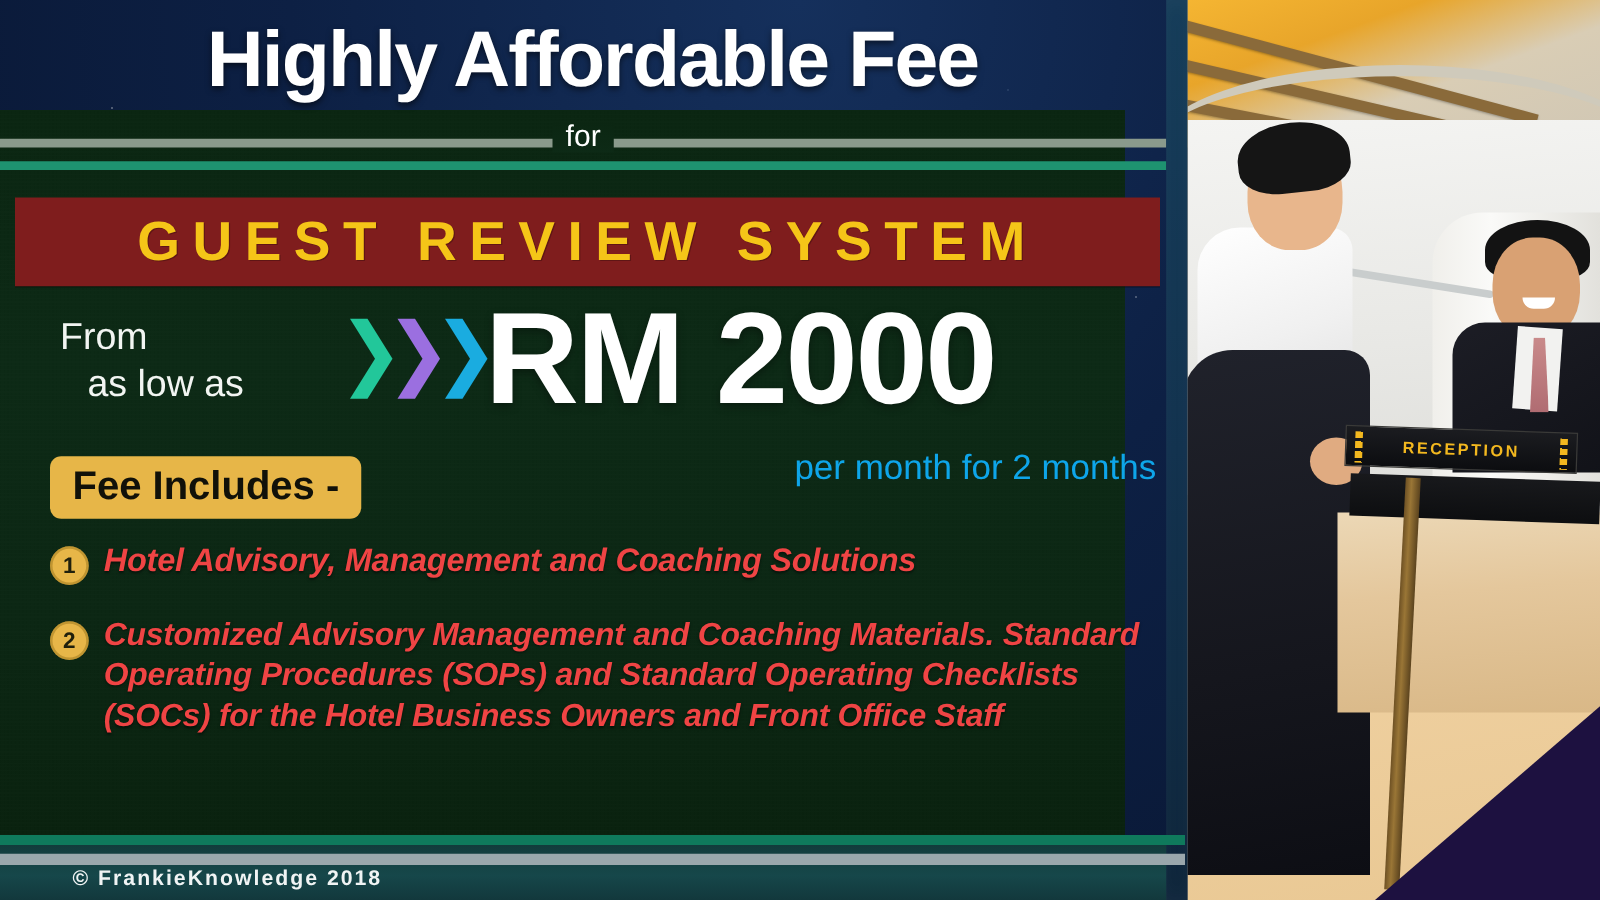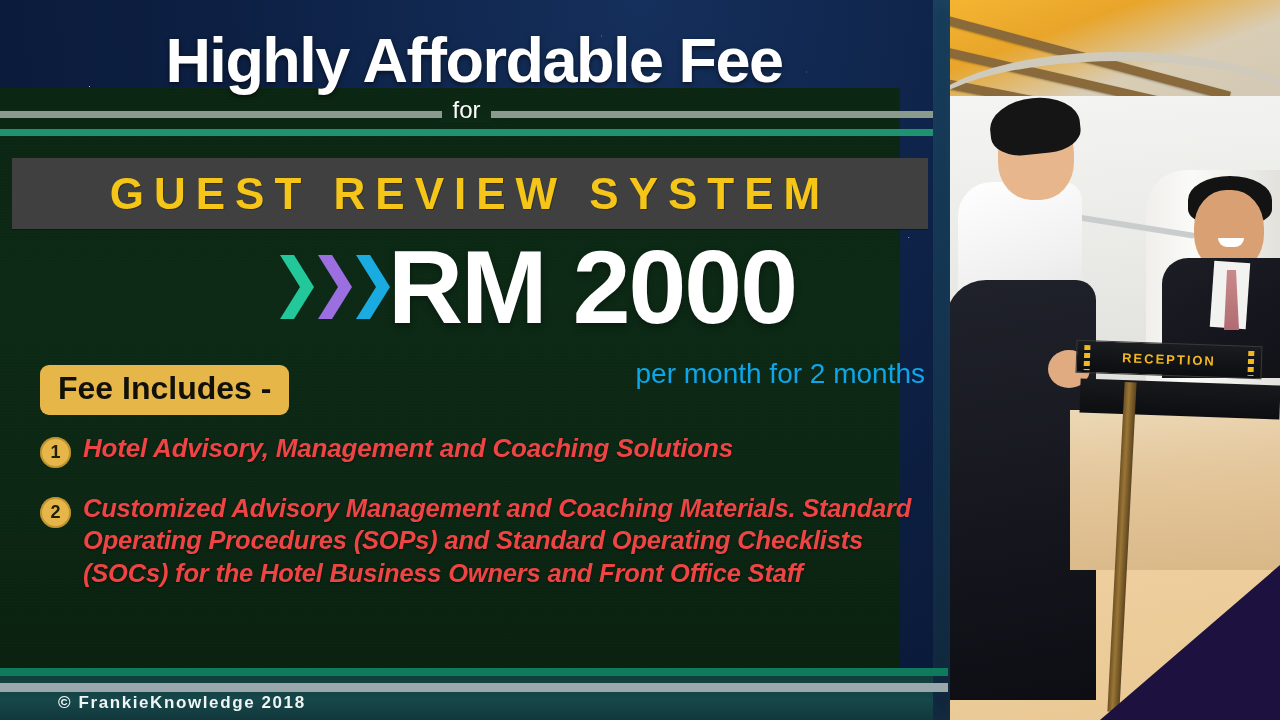--- a/index.html
+++ b/index.html
@@ -36,21 +36,21 @@
       radial-gradient(1.4px 1.4px at 43% 91%, rgba(205,225,255,.6), transparent 60%),
       radial-gradient(1.3px 1.3px at 58% 66%, rgba(255,255,255,.6), transparent 60%),
       radial-gradient(1.5px 1.5px at 74% 88%, rgba(215,235,255,.6), transparent 60%),
       radial-gradient(1.2px 1.2px at 90% 72%, rgba(255,255,255,.6), transparent 60%),
       radial-gradient(1.1px 1.1px at 97% 57%, rgba(200,225,255,.6), transparent 60%),
       radial-gradient(ellipse at 50% 0%, #15305c 0%, #0d2044 45%, #081530 100%);
   }
 
   
   .header{
-    position:absolute; left:0; top:16px; width:948px; height:88px;
+    position:absolute; left:0; top:4px; width:948px; height:88px;
     display:flex; align-items:center; justify-content:center;
     z-index:5;
     text-align:right;
   }
   .header-title{
     color:#ffffff;
     font-size:63px; font-weight:bold; letter-spacing:-1.5px;
     line-height:1; white-space:nowrap;
     text-shadow:0 2px 5px rgba(0,0,0,.55);
   }
@@ -89,21 +89,21 @@
     display:flex; align-items:center; justify-content:center; z-index:3;
   }
   .structured span{
     color:#f5c518; font-size:27px; font-weight:bold;
     letter-spacing:7px; line-height:1;
   }
 
   
   .banner{
     position:absolute; left:12px; top:158px; width:916px; height:71px;
-    background:#404040; z-index:6;
+    background:#7f1d1d; z-index:6;
     display:flex; align-items:center; justify-content:center;
     box-shadow:0 1px 0 rgba(0,0,0,.35);
   }
   .banner-text{
     color:#f5c518; font-size:44px; font-weight:bold;
     letter-spacing:10px; line-height:1; white-space:nowrap;
     text-shadow:1px 1px 0 rgba(0,0,0,.25);
   }
 
   
@@ -325,20 +325,24 @@
       <span>for</span>
     </div>
 
   </div>
 
   <div class="banner">
     <div class="banner-text">GUEST REVIEW SYSTEM</div>
   </div>
 
   <div class="price-row">
+    <div class="from-block">
+      <div class="from-1">From</div>
+      <div class="from-2">as low as</div>
+    </div>
 
     <div class="chevrons">
       <svg class="chev" viewBox="0 0 38 68">
         <polygon points="2,2 22,34 2,66 16,66 36,34 16,2" fill="#22c79a"></polygon>
       </svg>
       <svg class="chev" viewBox="0 0 38 68">
         <polygon points="2,2 22,34 2,66 16,66 36,34 16,2" fill="#9b6fe0"></polygon>
       </svg>
       <svg class="chev" viewBox="0 0 38 68">
         <polygon points="2,2 22,34 2,66 16,66 36,34 16,2" fill="#1aace0"></polygon>

